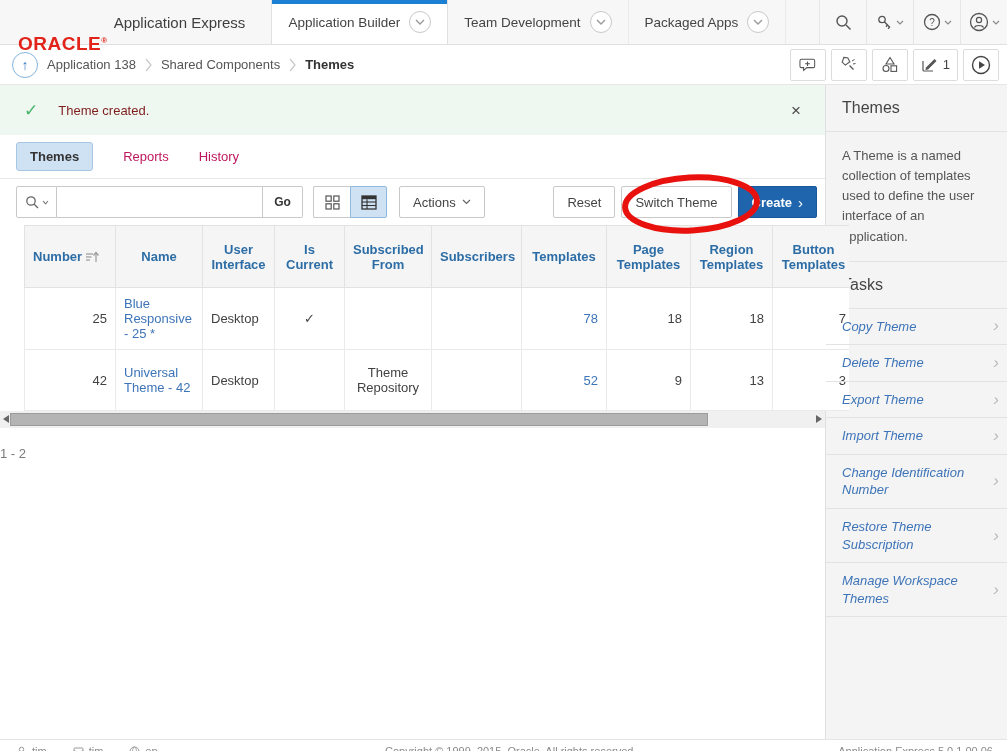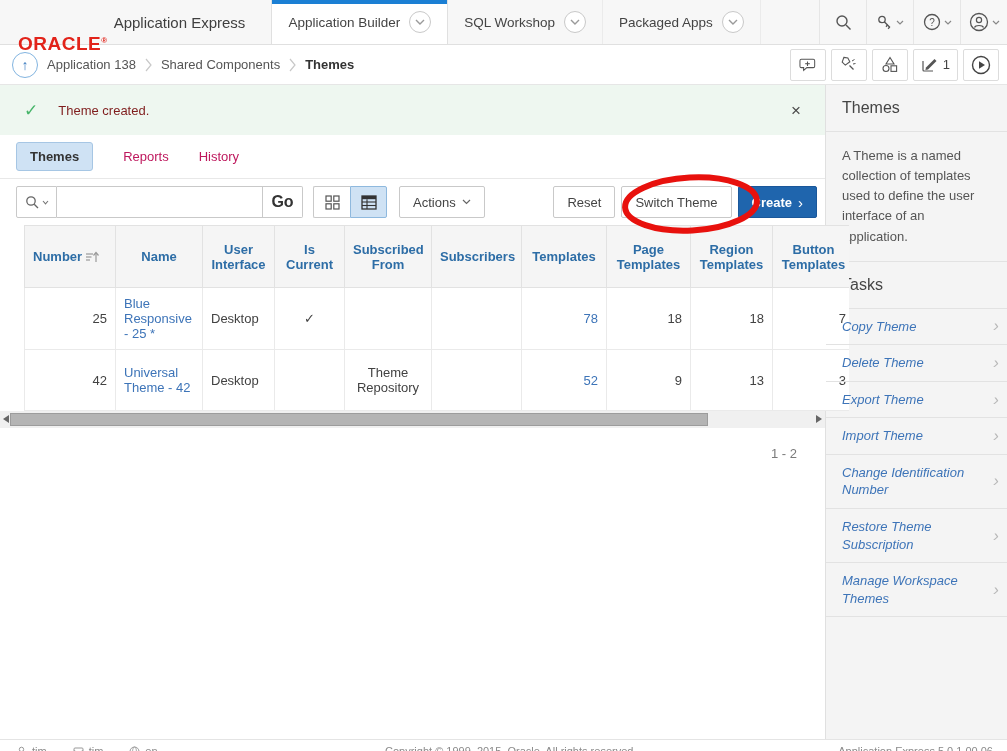--- a/index.html
+++ b/index.html
@@ -44,21 +44,21 @@
   
   .ctabs { height:44px; display:flex; align-items:center; gap:30px; padding:0 16px; border-bottom:1px solid #e8e8e8; }
   .ctab { color:#be185d; cursor:pointer; }
   .ctab.active { background:#cfe2f4; border:1px solid #a6c6e4; border-radius:3px; padding:6px 13px; color:#333; font-weight:bold; }
 
   
   .toolbar { height:46px; display:flex; align-items:center; padding:0 8px 0 16px; }
   .sg { display:flex; align-items:stretch; height:32px; }
   .sg-lens { width:41px; border:1px solid #c9c9c9; border-radius:2px 0 0 2px; background:#fff; display:flex; align-items:center; justify-content:center; gap:2px; cursor:pointer; }
   .sg-input { width:206px; border:1px solid #c9c9c9; border-left:none; padding:0 8px; font:inherit; color:#333; outline:none; }
-  .sg-go { width:40px; border:1px solid #c9c9c9; border-left:none; border-radius:0 2px 2px 0; background:#fff; font-weight:bold; color:#333; cursor:pointer; font-size:16px; }
+  .sg-go { width:40px; border:1px solid #c9c9c9; border-left:none; border-radius:0 2px 2px 0; background:#fff; font-weight:bold; color:#333; cursor:pointer; font-size:12px; }
   .toggles { display:flex; margin-left:10px; height:32px; }
   .tog { width:37px; border:1px solid #c9c9c9; background:#fff; display:flex; align-items:center; justify-content:center; cursor:pointer; }
   .tog:first-child { border-radius:2px 0 0 2px; border-right:none; }
   .tog:last-child { border-radius:0 2px 2px 0; }
   .tog.active { background:#cfe2f4; border-color:#8fb9de; }
   .btn { height:32px; border:1px solid #c9c9c9; background:#fff; border-radius:2px; color:#444; font-size:13px; padding:0 13px; display:flex; align-items:center; gap:6px; cursor:pointer; }
   .btn.actions { margin-left:12px; }
   .spacer { flex:1; }
   .btn.primary { background:#1f65ad; border-color:#1a579a; color:#fff; font-weight:bold; }
   .btn.primary .chev { font-size:15px; font-weight:normal; }
@@ -75,21 +75,21 @@
   tr.row1 td { height:59px; } tr.row2 td { height:61px; }
   .sorticon { display:inline-block; vertical-align:-2px; margin-left:4px; }
 
   
   .hscroll { position:relative; width:825px; height:17px; background:#f0f0f0; }
   .hs-arrow { position:absolute; top:4px; width:0; height:0; border-style:solid; cursor:pointer; }
   .hs-left { left:3px; border-width:4.5px 6px 4.5px 0; border-color:transparent #666 transparent transparent; }
   .hs-right { right:3px; border-width:4.5px 0 4.5px 6px; border-color:transparent transparent transparent #666; }
   .hs-thumb { position:absolute; left:10px; top:2px; width:698px; height:13px; background:#b4b4b4; border:1px solid #9c9c9c; cursor:pointer; }
 
-  .pagination { text-align:right; padding:18px 28px 0 0; color:#7a7a7a; }
+  .pagination { text-align:left; padding:18px 28px 0 0; color:#7a7a7a; }
 
   
   .sb-title { font-size:16px; color:#454545; padding:14px 16px; border-bottom:1px solid #e2e2e2; }
   .sb-desc { font-size:13px; color:#555; line-height:1.55; padding:14px 16px; border-bottom:1px solid #e2e2e2; }
   .sb-tasks-title { font-size:16px; color:#454545; padding:14px 16px; border-bottom:1px solid #e2e2e2; }
   .task { position:relative; padding:9px 26px 9px 16px; color:#3d74b8; border-bottom:1px solid #e2e2e2; cursor:pointer; line-height:1.35;font-style:italic; }
   .task .tchev { position:absolute; right:8px; top:50%; transform:translateY(-50%); color:#b8b8b8; font-size:17px; }
 
   
   .footer { position:absolute; top:739px; left:0; width:1007px; height:30px; background:#fff; border-top:1px solid #e4e4e4; font-size:11px; color:#8a8a8a; z-index:5; }
@@ -116,21 +116,21 @@
 
     <div class="top-tab active">
       <span>Application Builder</span>
       <span class="circle-chev">
         <svg width="10" height="6" viewBox="0 0 10 6">
             <polyline points="1,1 5,5 9,1" fill="none" stroke="#9a9a9a" stroke-width="1.4"></polyline>
           </svg>
       </span>
     </div>
     <div class="top-tab">
-      <span>SQL Workshop</span>
+      <span>Team Development</span>
       <span class="circle-chev">
         <svg width="10" height="6" viewBox="0 0 10 6">
             <polyline points="1,1 5,5 9,1" fill="none" stroke="#9a9a9a" stroke-width="1.4"></polyline>
           </svg>
       </span>
     </div>
     <div class="top-tab">
       <span>Packaged Apps</span>
       <span class="circle-chev">
         <svg width="10" height="6" viewBox="0 0 10 6">

